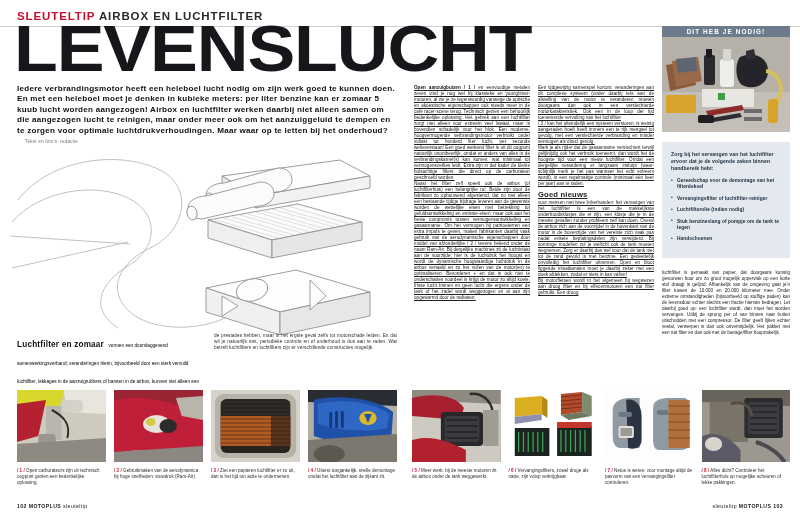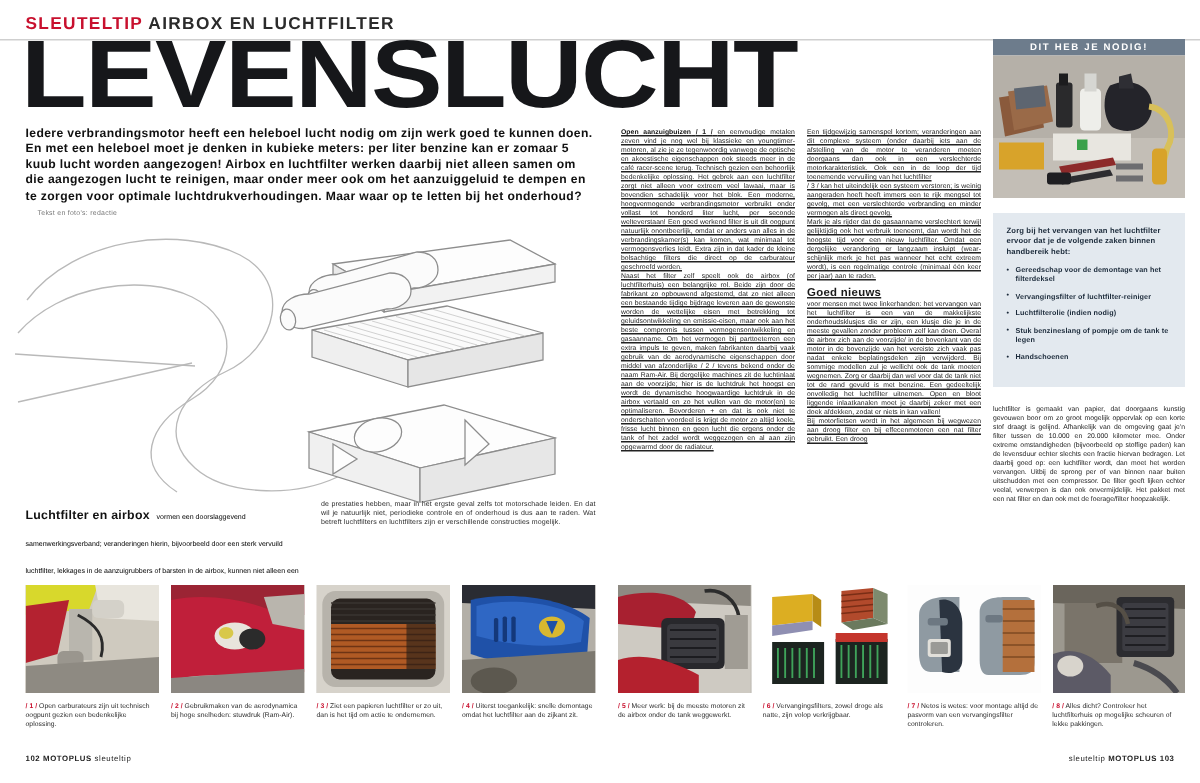--- a/index.html
+++ b/index.html
@@ -255,21 +255,21 @@
         <path d="M 270 172 L 360 152 L 360 176 L 270 195 Z" fill="#e7e7e7"></path>
         <ellipse cx="242" cy="150" rx="16" ry="11" transform="rotate(-14 242 150)"></ellipse>
         <path d="M 300 140 L 316 156 L 300 170 Z"></path>
         <path d="M 212 156 L 228 166 L 212 176 Z"></path>
       </g>
     </svg>
   </div>
 
   <div class="diagcap">
     <div class="col">
-      <span class="lead">Luchtfilter en airbox</span>
+      <span class="lead">Luchtfilter en zomaar</span>
       <span>vormen een doorslaggevend samenwerkingsverband; veranderingen hierin, bijvoorbeeld door een sterk vervuild luchtfilter, lekkages in de aanzuigrubbers of barsten in de airbox, kunnen niet alleen een nadelige invloed op</span>
     </div>
     <div class="col">
       <p>de prestaties hebben, maar in het ergste geval zelfs tot motorschade leiden. En dat wil je natuurlijk niet, periodieke controle en of onderhoud is dus aan te raden. Wat betreft luchtfilters en luchtfilters zijn er verschillende constructies mogelijk.</p>
     </div>
   </div>
 
   <div class="cols">
     <div class="col">
       <p><b class="h">Open aanzuigbuizen</b> <b>/ 1 /</b> <span>en eenvoudige metalen zeven vind je nog wel bij klassieke en youngtimer-motoren, al zie je ze tegenwoordig vanwege de optische en akoestische eigenschappen ook steeds meer in de café racer-scene terug. Technisch gezien een behoorlijk bedenkelijke oplossing. Het gebrek aan een luchtfilter zorgt niet alleen voor extreem veel lawaai, maar is bovendien schadelijk voor het blok. Een moderne, hoogvermogende verbrandingsmotor verbruikt onder vollast tot honderd liter lucht, per seconde welteverstaan! Een goed werkend filter is uit dit oogpunt natuurlijk onontbeerlijk, omdat er anders van alles in de verbrandingskamer(s) kan komen, wat minimaal tot vermogensverlies leidt. Extra zijn in dat kader de kleine bolsachtige filters die direct op de carburateur geschroefd worden.</span></p>

